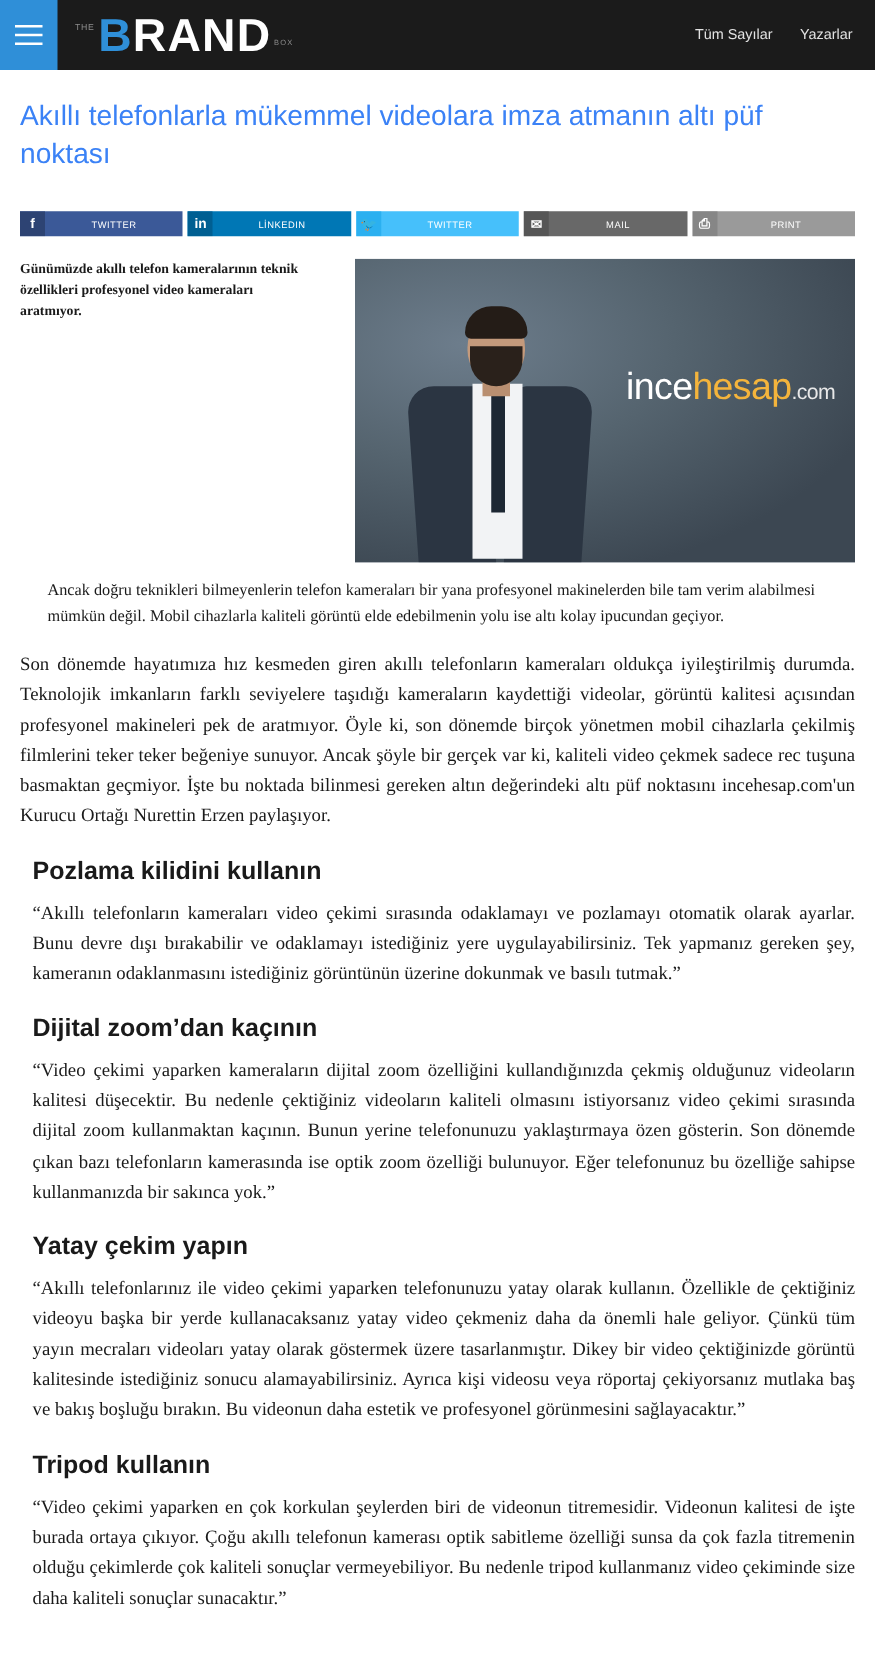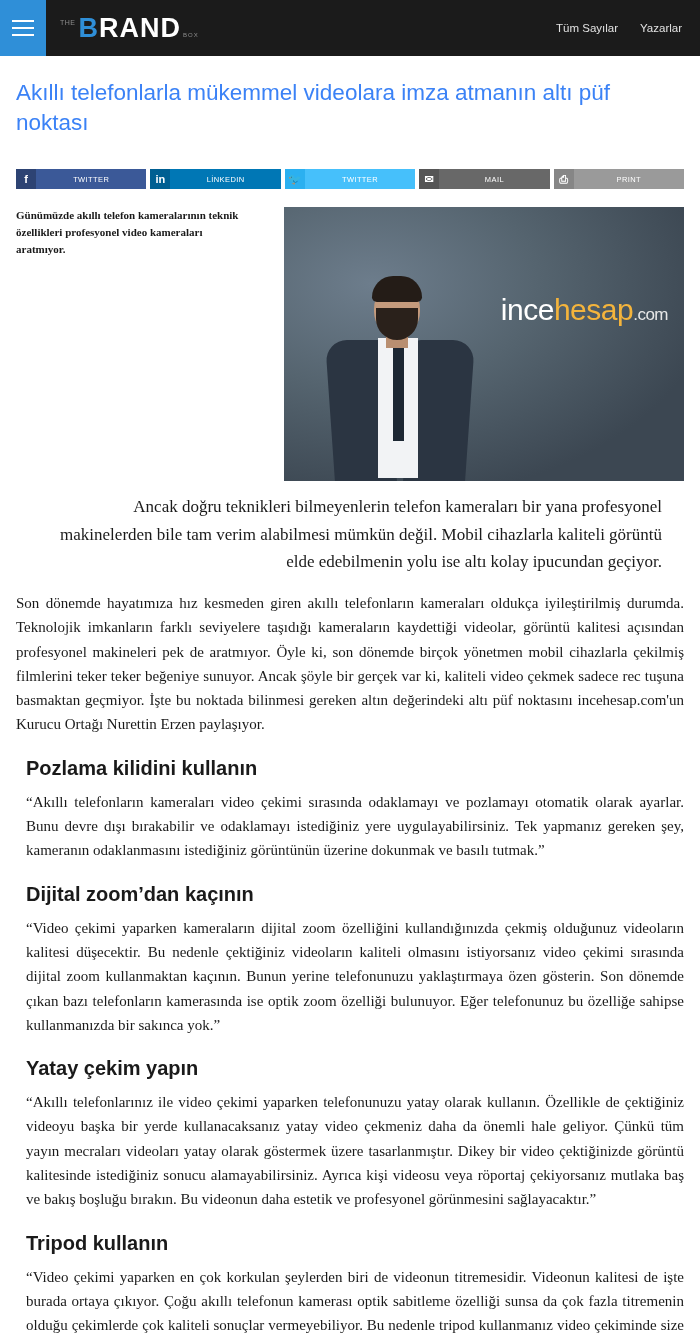--- a/index.html
+++ b/index.html
@@ -49,21 +49,21 @@
     font-family: "Liberation Sans", sans-serif;
     font-size: 7px;
     letter-spacing: 0.5px;
     line-height: 1;
     margin-right: 3px;
     margin-bottom: 12px;
   }
   .logo-main {
     font-family: "Liberation Sans", sans-serif;
     font-weight: bold;
-    font-size: 27px;
+    font-size: 37px;
     letter-spacing: 1px;
     color: #ffffff;
     line-height: 1;
   }
   .logo-main .b-letter { color: #2f8fd8; }
   .logo-box {
     font-family: "Liberation Sans", sans-serif;
     font-size: 6px;
     color: #8d8d8d;
     letter-spacing: 1px;
@@ -156,21 +156,21 @@
     font-family: "Liberation Serif", serif;
     font-weight: bold;
     font-size: 11px;
     line-height: 1.55;
     color: #1a1a1a;
     padding-right: 14px;
   }
   .hero-figure {
     float: right;
     width: 400px;
-    height: 274px;
+    height: 243px;
     position: relative;
     overflow: hidden;
     background: #4d5c6b;
   }
   .hero-bg {
     position: absolute;
     inset: 0;
     background:
       radial-gradient(ellipse at 22% 28%, #6d7d8c 0%, #55646f 38%, #3c4752 78%),
       linear-gradient(140deg, #5d6c79 0%, #424e59 100%);
@@ -262,22 +262,22 @@
     color: #ffffff;
     letter-spacing: -0.5px;
     line-height: 1;
     white-space: nowrap;
   }
   .hero-brand .hb-accent { color: #f4b43c; }
   .hero-brand .hb-tld { font-size: 17px; color: #e8e8e8; }
 
   .centered-intro {
     clear: both;
-    text-align: right;
-    font-size: 17px;
+    text-align: left;
+    font-size: 13px;
     line-height: 1.6;
     margin: 12px 0 0 0;
     padding: 0 22px;
   }
   p.body-p {
     font-size: 15px;
     line-height: 1.62;
     margin: 16px 0 0 0;
     text-align: justify;
   }

